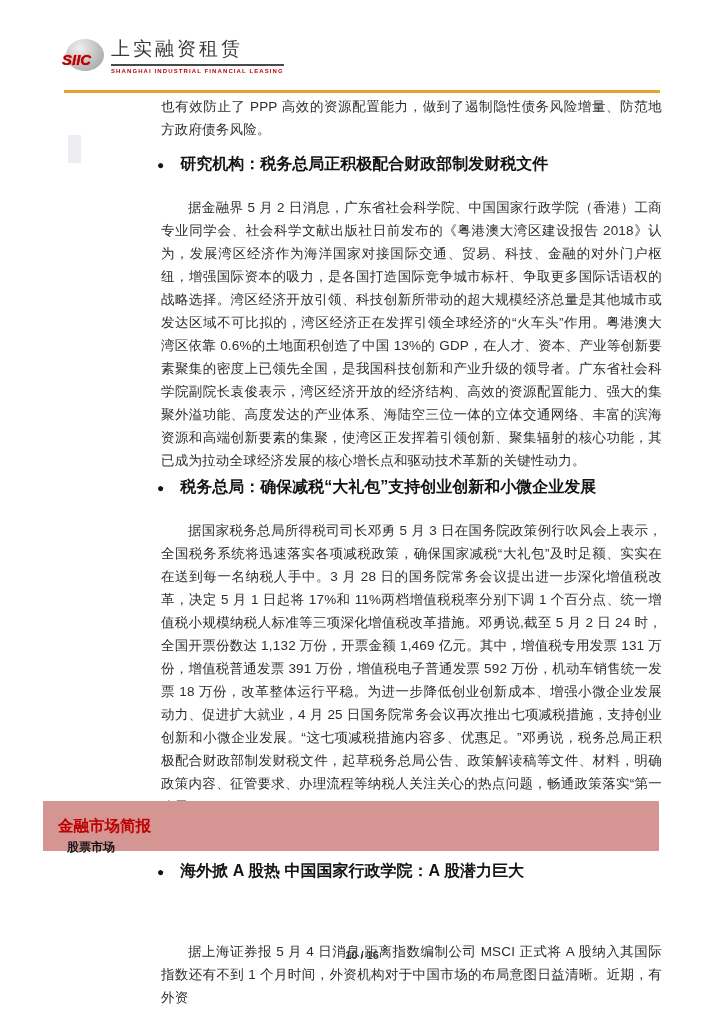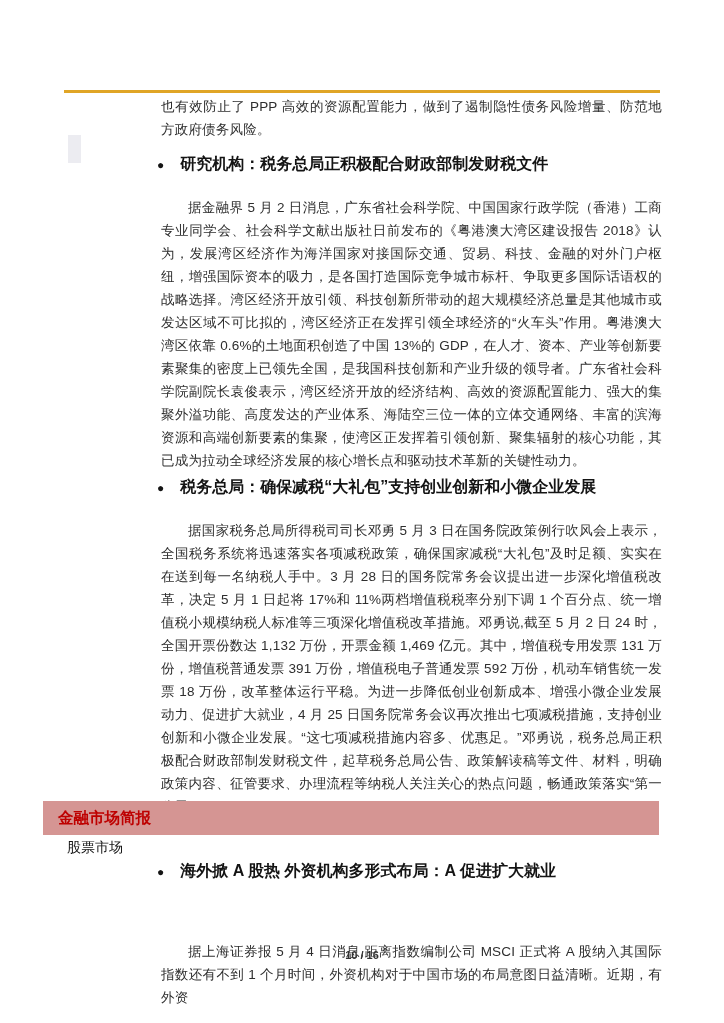--- a/index.html
+++ b/index.html
@@ -34,39 +34,49 @@
   }
   .para.indent{text-indent:2em;}
   .sec-heading{
     position:absolute;left:157px;
     display:flex;align-items:center;
     font-weight:bold;font-size:16px;color:#141414;white-space:nowrap;
   }
   .sec-heading .bullet{font-size:12px;margin-right:16px;color:#141414;}
   
   .banner{
-    position:absolute;top:801px;left:43px;width:616px;height:34px;
+    position:absolute;top:801px;left:43px;width:616px;height:50px;
     display:flex;align-items:center;padding-left:15px;box-sizing:border-box;
     font-size:15.5px;font-weight:bold;
   }
   .subsection{
     position:absolute;top:839px;left:67px;
-    font-size:14px;font-weight:normal;color:#141414;
+    font-size:12px;font-weight:bold;color:#141414;
   }
   
   .footer{
     position:absolute;top:949px;left:0;width:724px;
     text-align:center;font-size:11px;font-weight:bold;color:#333;
   }
 </style>
 </head>
 <body>
 
 <div class="page">
 
+  <div class="logo">
+    <div class="logo-sphere">
+      <div class="sphere"></div>
+      <span class="siic">SIIC</span>
+    </div>
+    <div class="logo-text">
+      <span class="logo-cn">上实融资租赁</span>
+      <span class="logo-en">SHANGHAI INDUSTRIAL FINANCIAL LEASING</span>
+    </div>
+  </div>
 
   <div class="gold-rule" id="gold-rule" style="background: rgb(224, 165, 38);"></div>
 
   <div class="gray-artifact"></div>
 
   <div class="para" style="top:95px;">也有效防止了 PPP 高效的资源配置能力，做到了遏制隐性债务风险增量、防范地方政府债务风险。</div>
 
   <div class="sec-heading" style="top:154px;">
     <span class="bullet">●</span>
     <span>研究机构：税务总局正积极配合财政部制发财税文件</span>
@@ -82,20 +92,20 @@
   <div class="para indent" style="top:519px;">据国家税务总局所得税司司长邓勇 5 月 3 日在国务院政策例行吹风会上表示，全国税务系统将迅速落实各项减税政策，确保国家减税“大礼包”及时足额、实实在在送到每一名纳税人手中。3 月 28 日的国务院常务会议提出进一步深化增值税改革，决定 5 月 1 日起将 17%和 11%两档增值税税率分别下调 1 个百分点、统一增值税小规模纳税人标准等三项深化增值税改革措施。邓勇说,截至 5 月 2 日 24 时，全国开票份数达 1,132 万份，开票金额 1,469 亿元。其中，增值税专用发票 131 万份，增值税普通发票 391 万份，增值税电子普通发票 592 万份，机动车销售统一发票 18 万份，改革整体运行平稳。为进一步降低创业创新成本、增强小微企业发展动力、促进扩大就业，4 月 25 日国务院常务会议再次推出七项减税措施，支持创业创新和小微企业发展。“这七项减税措施内容多、优惠足。”邓勇说，税务总局正积极配合财政部制发财税文件，起草税务总局公告、政策解读稿等文件、材料，明确政策内容、征管要求、办理流程等纳税人关注关心的热点问题，畅通政策落实“第一公里”。</div>
 
   <div class="banner" id="banner" style="background: rgb(213, 149, 147); color: rgb(190, 0, 0);">
     <span>金融市场简报</span>
   </div>
 
   <div class="subsection">股票市场</div>
 
   <div class="sec-heading" style="top:861px;">
     <span class="bullet">●</span>
-    <span>海外掀 A 股热 外资机构多形式布局：A 促进扩大就业</span>
+    <span>海外掀 A 股热 中国国家行政学院：A 股潜力巨大</span>
   </div>
 
   <div class="para indent" style="top:940px;">据上海证券报 5 月 4 日消息,距离指数编制公司 MSCI 正式将 A 股纳入其国际指数还有不到 1 个月时间，外资机构对于中国市场的布局意图日益清晰。近期，有外资</div>
 
   <div class="footer">10 / 16</div>
 
 </div>
 
 </body></html>

